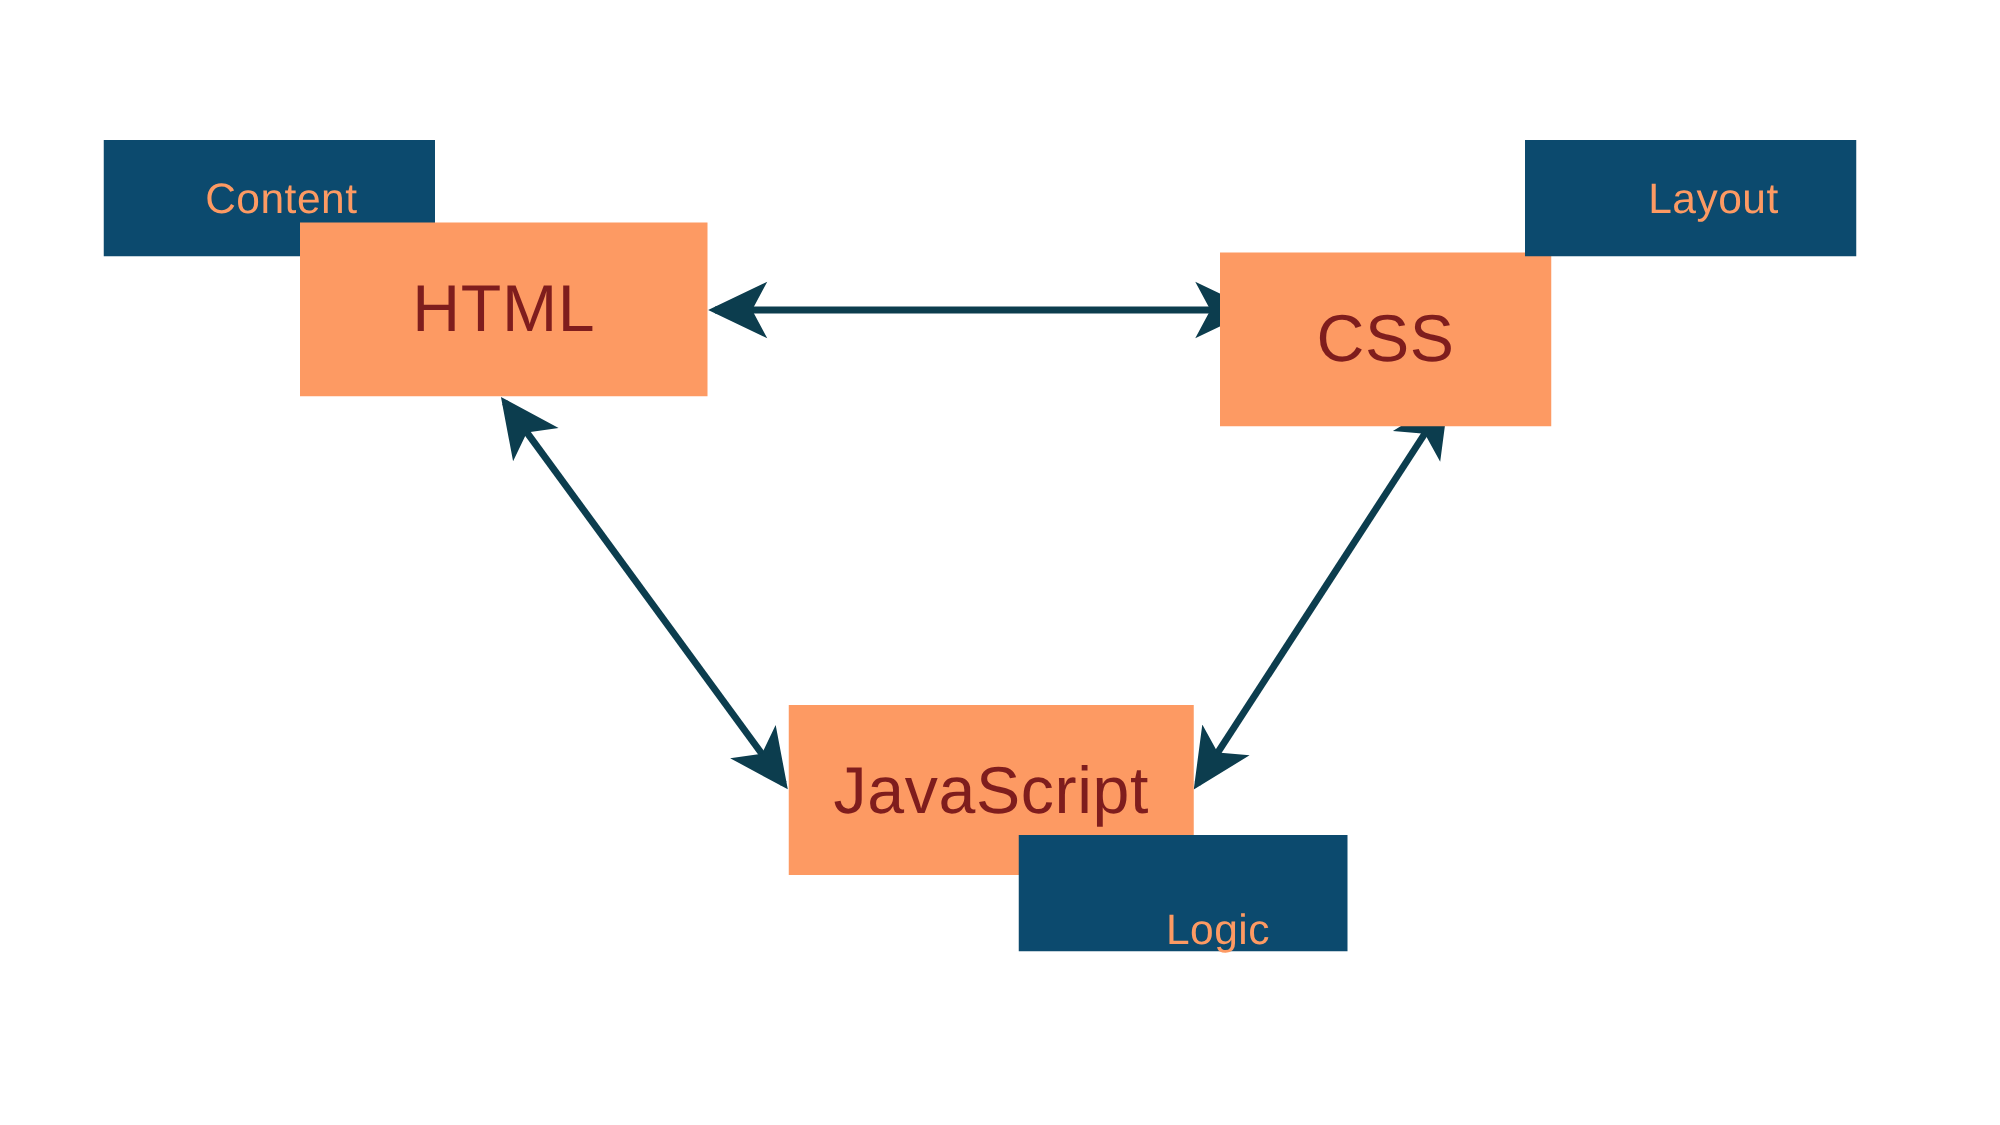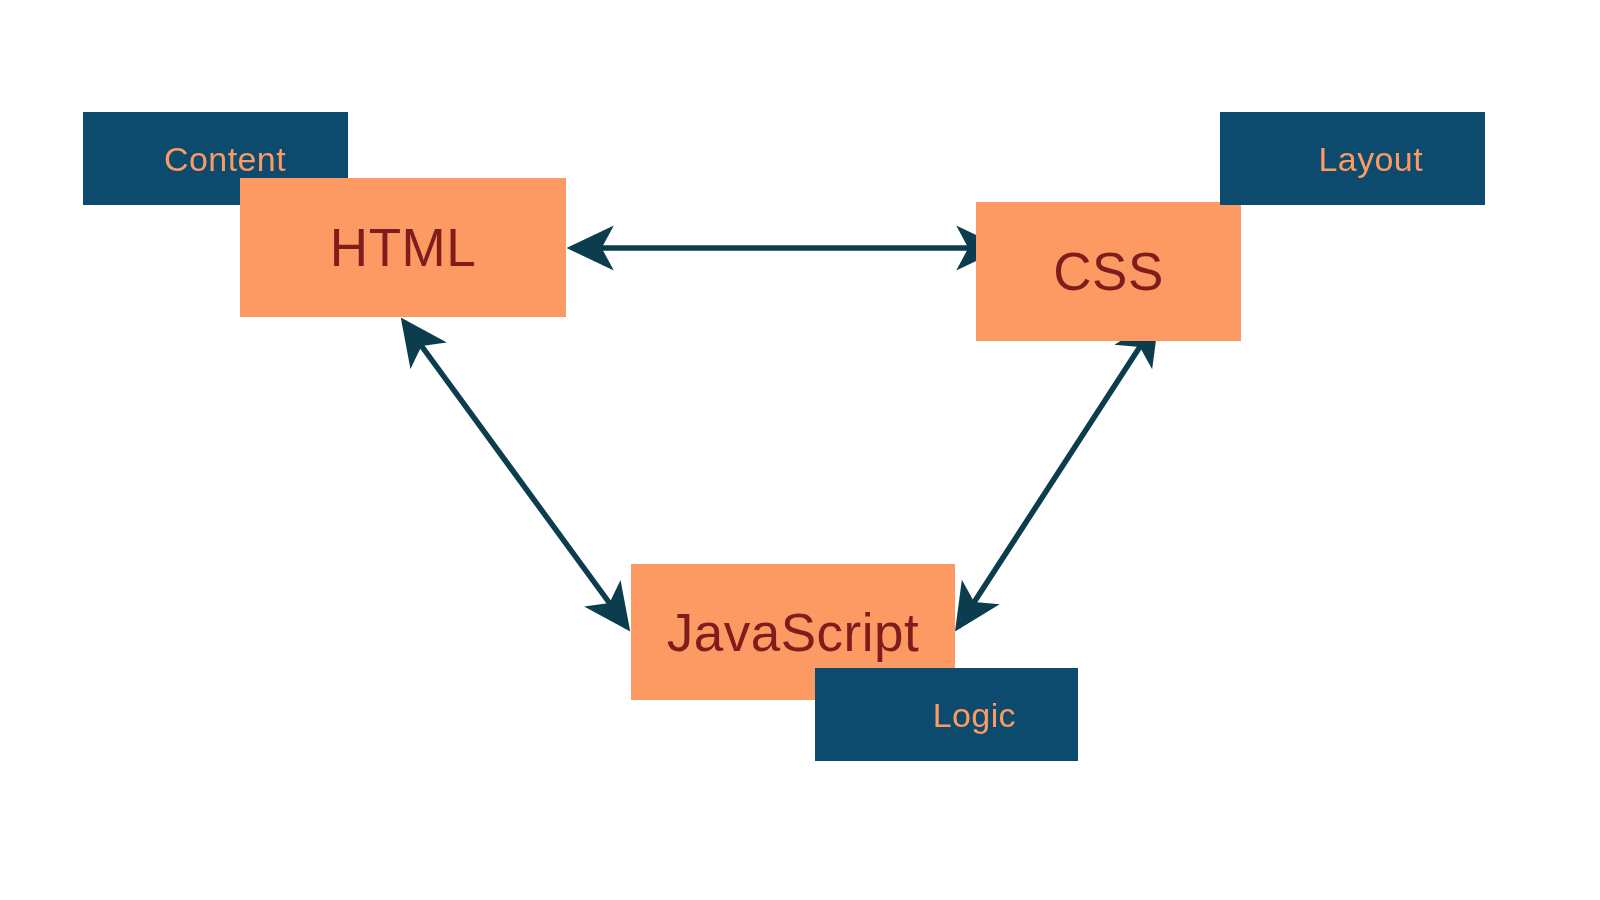--- a/index.html
+++ b/index.html
@@ -99,17 +99,17 @@
   </div>
 
   <div class="node node-tech" style="left:976px; top:178px; width:265px; height:139px;margin-top:24px;">
     <span class="node-label">CSS</span>
   </div>
 
   <div class="node node-tech" style="left:631px; top:564px; width:324px; height:136px;text-align:right;">
     <span class="node-label">JavaScript</span>
   </div>
 
-  <div class="node node-tag front" style="left:815px; top:668px; width:263px; height:93px;">
+  <div class="node node-tag front" style="left:815px; top:668px; width:263px; height:93px;align-items:flex-end;">
     <span class="node-label">Logic</span>
   </div>
 
 </div>
 
 </body></html>

